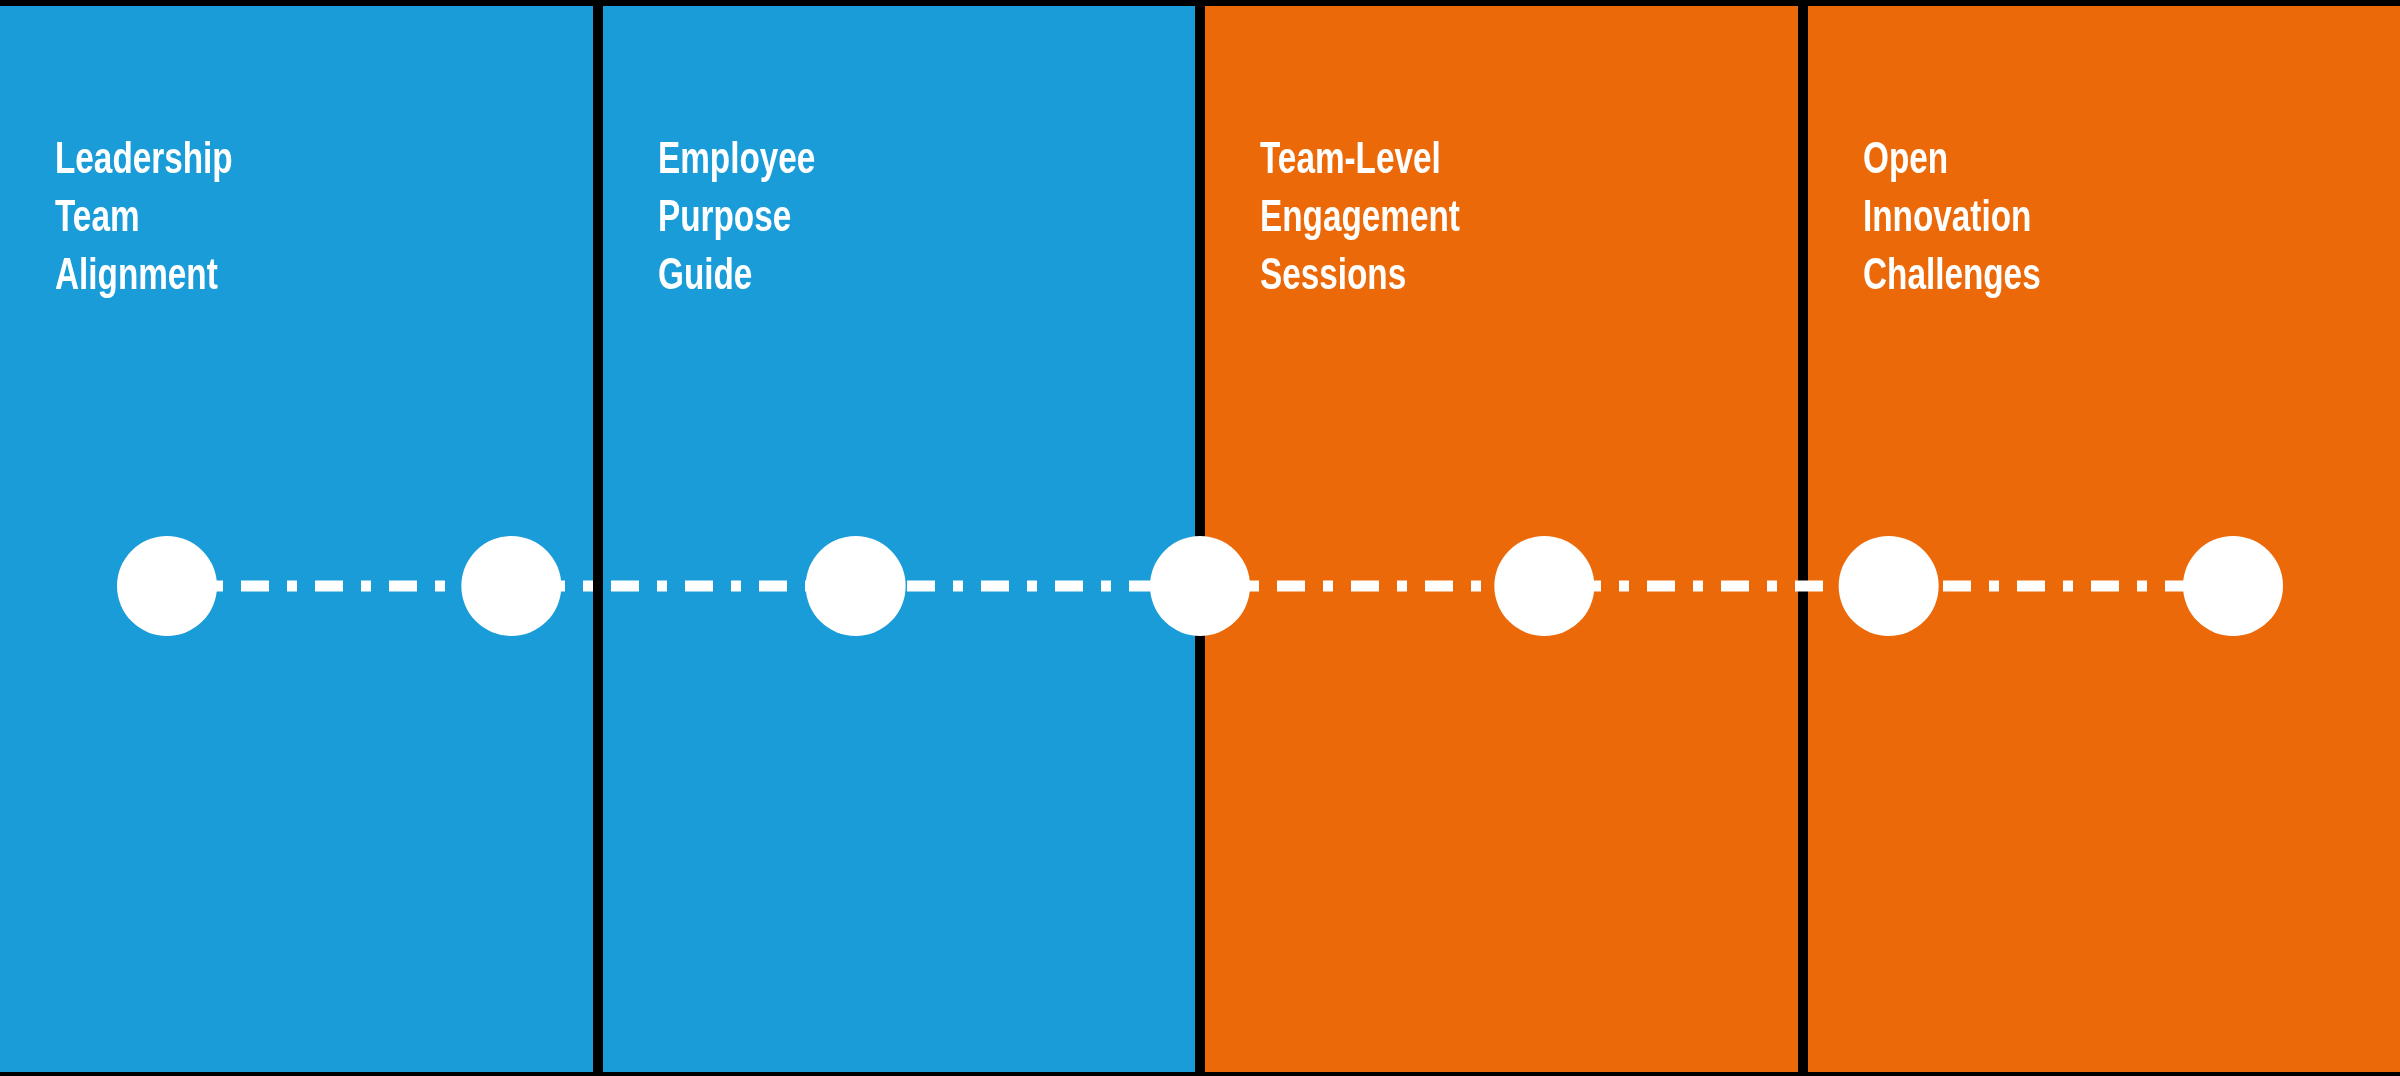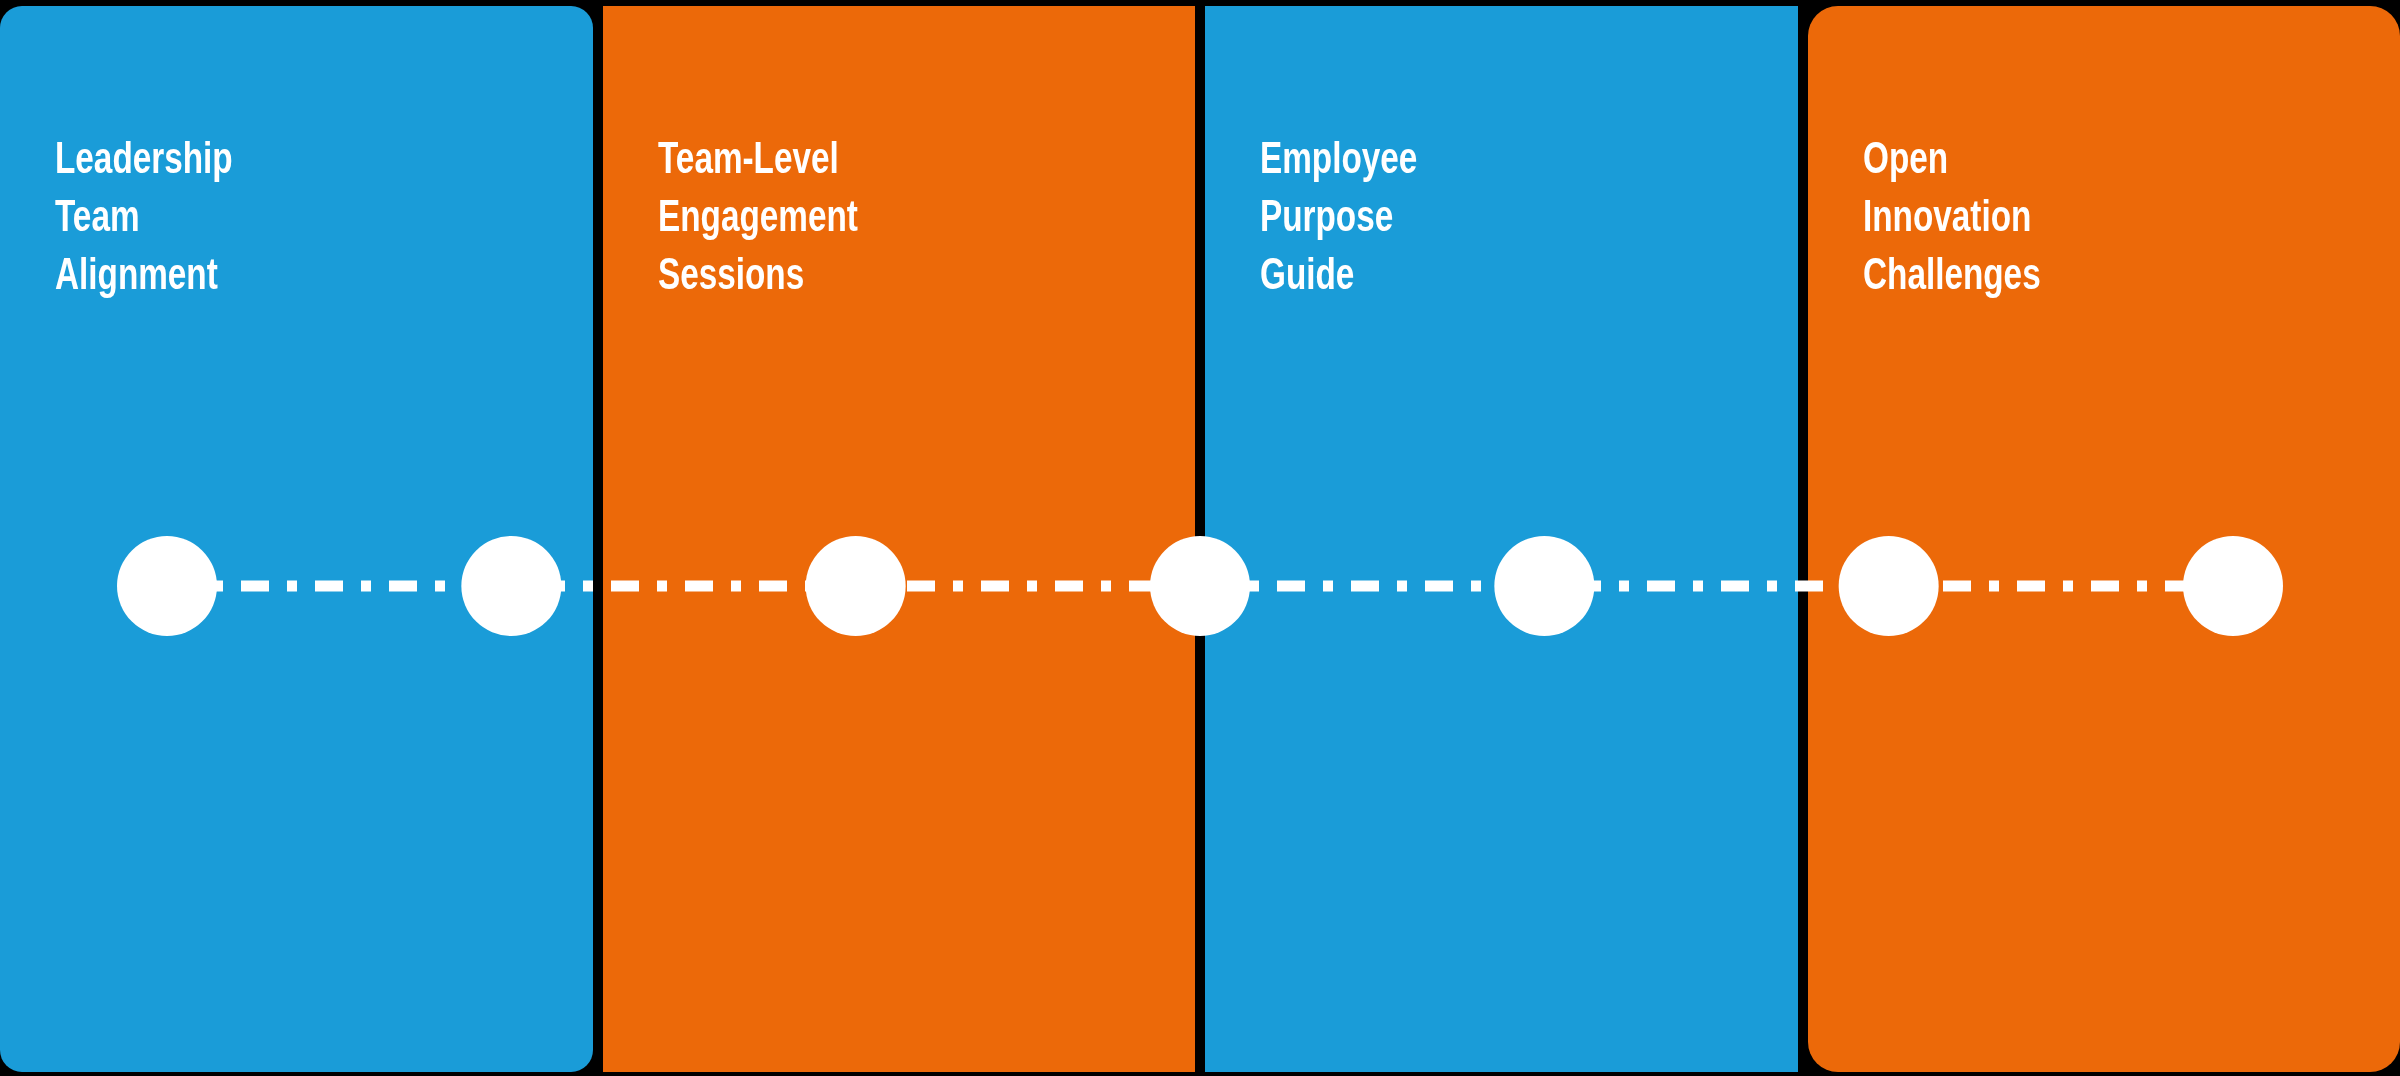--- a/index.html
+++ b/index.html
@@ -52,41 +52,41 @@
   }
   .dot {
     fill: var(--connector, #fff);
   }
 </style>
 </head>
 <body>
 
 <div class="board">
 
-  <section class="col" style="background: rgb(26, 156, 216); border-radius: 22px;">
+  <section class="col" style="background: rgb(26, 156, 216);">
     <h2 class="label">Leadership
 Team
 Alignment</h2>
   </section>
 
+
+  <section class="col" style="background: rgb(26, 156, 216);">
+    <h2 class="label">Employee
+Purpose
+Guide</h2>
+  </section>
 
   <section class="col" style="background: rgb(236, 105, 9);">
     <h2 class="label">Team-Level
 Engagement
 Sessions</h2>
   </section>
 
-  <section class="col" style="background: rgb(26, 156, 216);">
-    <h2 class="label">Employee
-Purpose
-Guide</h2>
-  </section>
 
-
-  <section class="col" style="background: rgb(236, 105, 9); border-radius: 30px;">
+  <section class="col" style="background: rgb(236, 105, 9);">
     <h2 class="label">Open
 Innovation
 Challenges</h2>
   </section>
 
 
   <svg class="overlay" viewBox="0 0 2400 1076" aria-hidden="true">
     <line class="connector" x1="167" y1="586" x2="2233" y2="586"></line>
     <circle class="dot" cx="167" cy="586" r="50"></circle>
     <circle class="dot" cx="511.33" cy="586" r="50"></circle>

